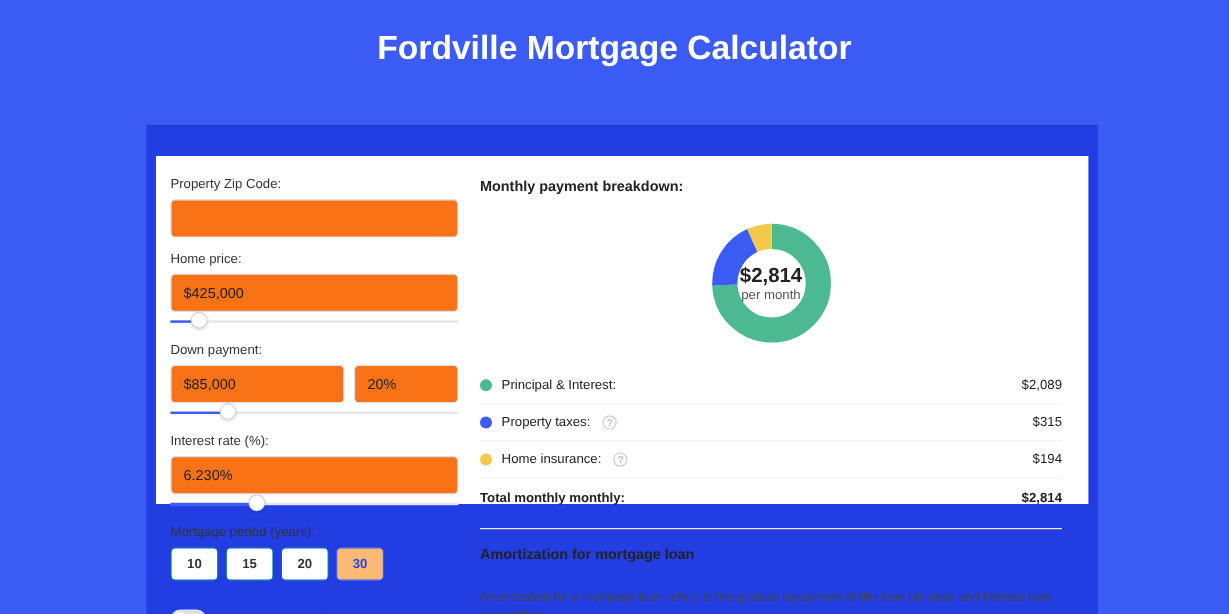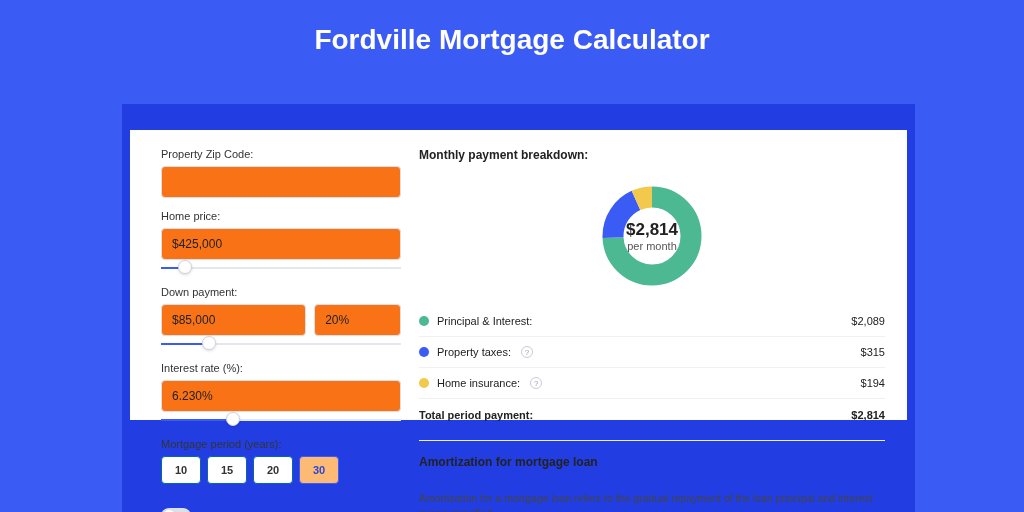--- a/index.html
+++ b/index.html
@@ -28,21 +28,21 @@
   height: 408px;
   background: #223EE3;
 }
 .card {
   position: absolute;
   left: 130px;
   top: 130px;
   width: 777px;
   height: 290px;
   background: #fff;
-  padding: 18px 22px 0 31px;
+  padding: 18px 22px 0 12px;
   display: flex;
   gap: 18px;
 }
 .form-col { width: 240px; flex-shrink: 0; }
 .label {
   font-size: 11px;
   color: #333;
   margin-bottom: 6px;
   margin-top: 12px;
 }
@@ -295,21 +295,21 @@
           <div class="line-left">
             <span class="dot" style="background: rgb(242, 201, 76);"></span>
             <span>Home insurance:</span>
             <span class="info">?</span>
           </div>
           <span class="line-right">$194</span>
         </div>
       </div>
 
     <div class="line total">
-      <span>Total period payment:</span>
+      <span>Total monthly monthly:</span>
       <span class="line-right">$2,814</span>
     </div>
 
     <div class="amort">
       <div class="section-title">Amortization for mortgage loan</div>
       <p>Amortization for a mortgage loan refers to the gradual repayment of the loan principal and interest over a specified</p>
     </div>
   </div>
 
 </div>

